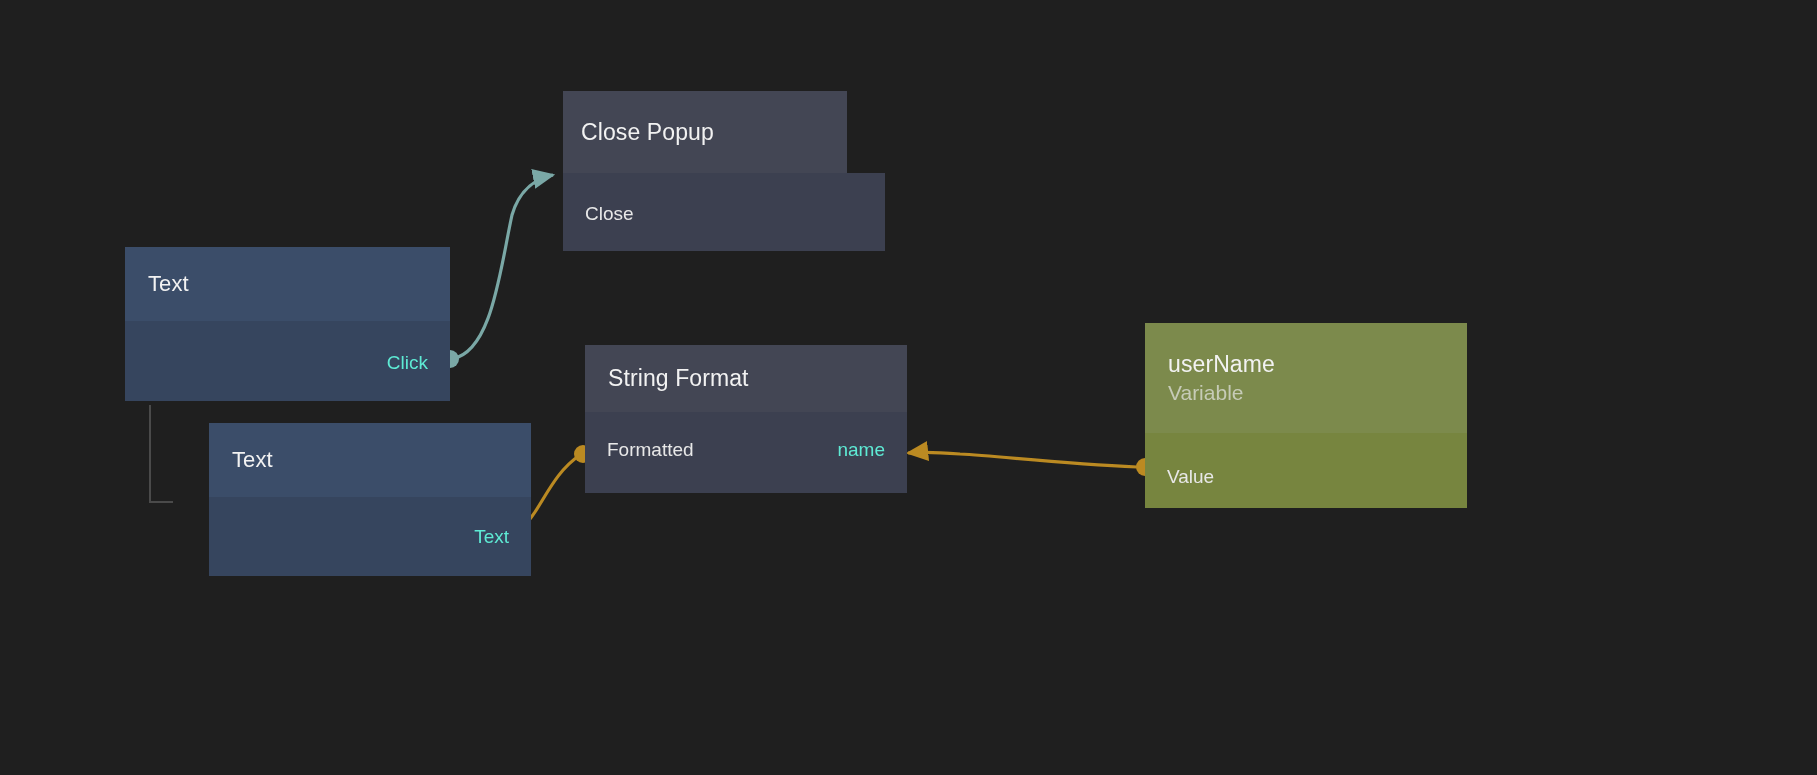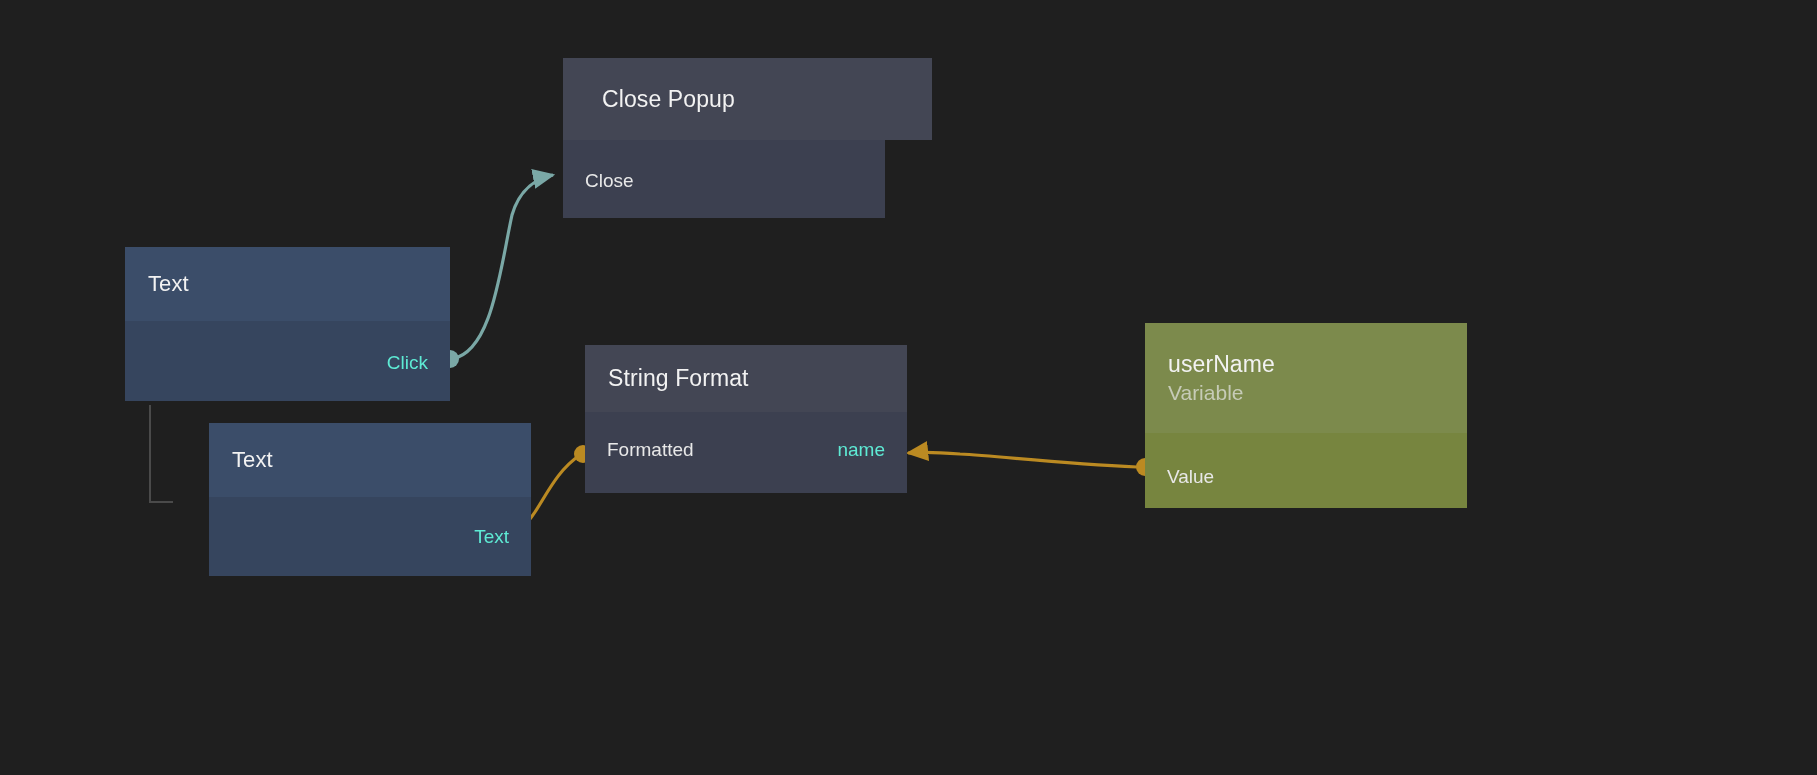--- a/index.html
+++ b/index.html
@@ -16,21 +16,21 @@
   .node .hdr{box-sizing:border-box;display:flex;flex-direction:column;justify-content:center;}
   .node .hdr .title{color:#f2f2f2;letter-spacing:.1px;}
   .node .hdr .sub{color:#c2c8b4;}
   .node .body{box-sizing:border-box;position:relative;text-align:center;}
   .row{position:absolute;left:0;right:0;height:30px;display:flex;align-items:center;}
   .row .pin-left{position:absolute;left:22px;color:#e8e8e8;}
   .row .pin-right{position:absolute;right:22px;color:#5eead4;}
 
   
   .n-close{left:563px;top:58px;width:322px;height:160px;}
-  .n-close .hdr{width:369px;height:82px;background:#434654;padding-left:39px;}
+  .n-close .hdr{width:284px;height:82px;background:#434654;padding-left:18px;margin-top:33px;}
   .n-close .hdr .title{font-size:23px;}
   .n-close .body{width:322px;height:78px;background:#3c4050;}
 
   
   .n-group{left:125px;top:247px;width:325px;height:154px;}
   .n-group .hdr{width:325px;height:74px;background:#3b4d69;padding-left:23px;}
   .n-group .hdr .title{font-size:22px;}
   .n-group .body{width:325px;height:80px;background:#36455e;}
 
   

